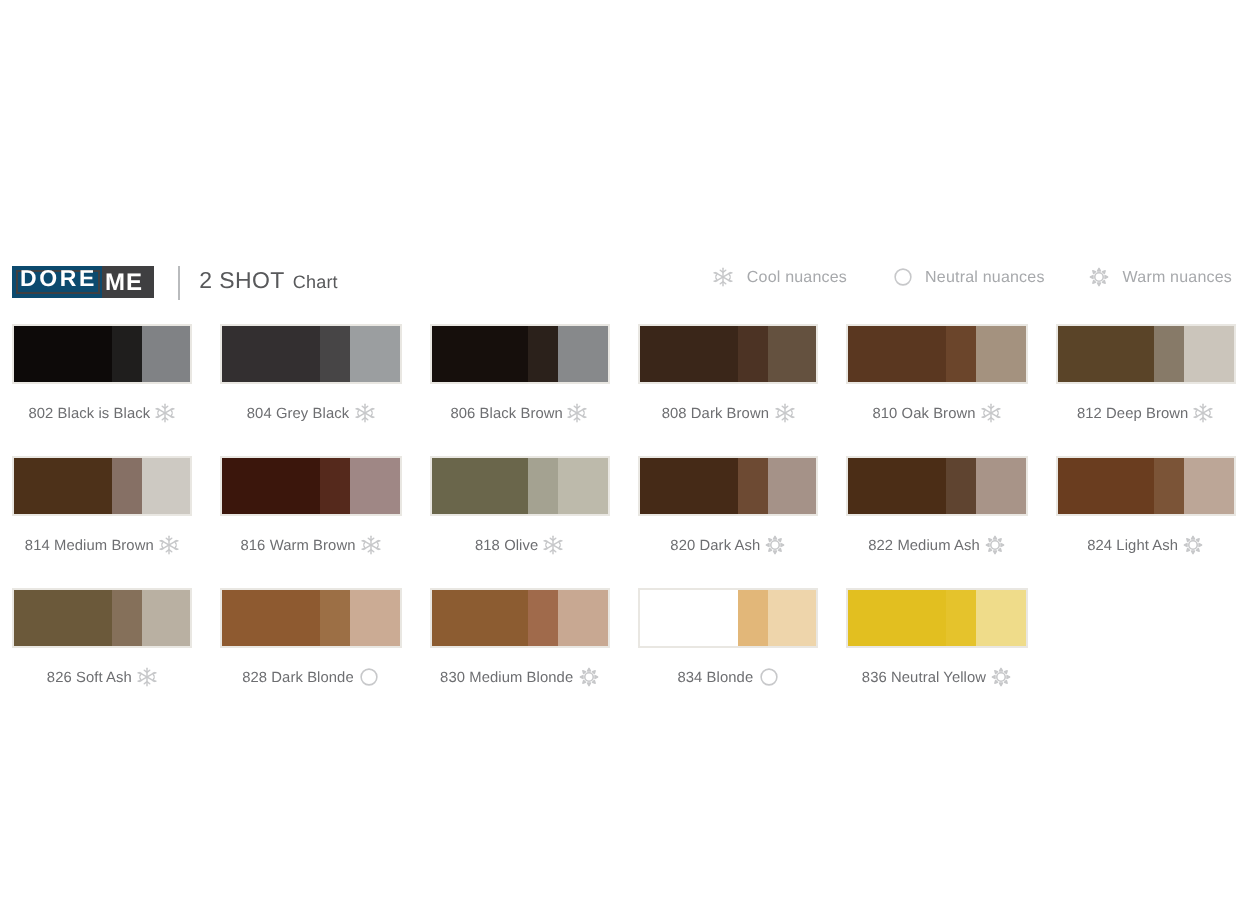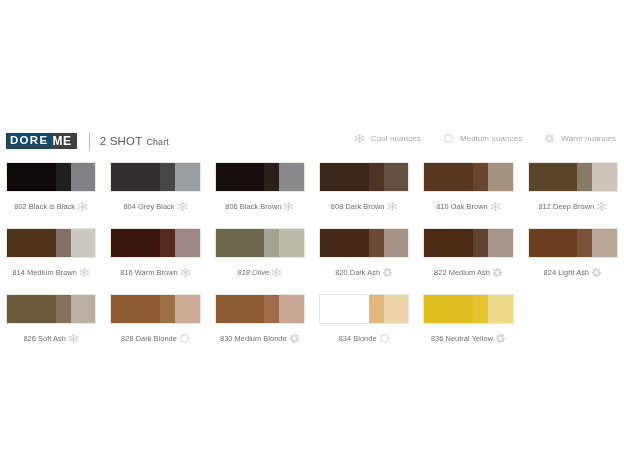--- a/index.html
+++ b/index.html
@@ -232,21 +232,21 @@
       </span>
       <span>Cool nuances</span>
     </div>
 
     <div class="legend-item">
       <span class="legend-icon">
         <svg viewBox="0 0 24 24" width="11" height="11" fill="none" stroke="#c7c8ca" stroke-width="1.7">
           <circle cx="12" cy="12" r="8.6"></circle>
         </svg>
       </span>
-      <span>Medium nuances</span>
+      <span>Neutral nuances</span>
     </div>
 
     <div class="legend-item">
       <span class="legend-icon">
         <svg viewBox="0 0 24 24" width="11" height="11" fill="none" stroke="#c7c8ca" stroke-width="1.7" stroke-linejoin="round">
           <circle cx="12" cy="12" r="4.6"></circle>
           <path d="M12 2.6 L13.5 5.4 L10.5 5.4 Z"></path>
           <path d="M12 21.4 L13.5 18.6 L10.5 18.6 Z"></path>
           <path d="M2.6 12 L5.4 10.5 L5.4 13.5 Z"></path>
           <path d="M21.4 12 L18.6 10.5 L18.6 13.5 Z"></path>
@@ -446,21 +446,21 @@
           </span>
         </div>
       </div>
       <div class="cell">
         <div class="swatch" style="border-color: rgb(233, 231, 226);">
           <div class="band band-1" style="background: rgb(106, 102, 75);"></div>
           <div class="band band-2" style="background: rgb(164, 162, 145);"></div>
           <div class="band band-3" style="background: rgb(189, 186, 171);"></div>
         </div>
         <div class="cell-label">
-          <span class="cell-name" style="color: rgb(109, 110, 113); font-style: italic;">818 Olive</span>
+          <span class="cell-name" style="color: rgb(109, 110, 113);">818 Olive</span>
           <span class="cell-icon">
             <svg viewBox="0 0 24 24" width="11" height="11" fill="none" stroke="#c7c8ca" stroke-linecap="round" stroke-linejoin="round" stroke-width="1.6">
               <line x1="12" y1="2.5" x2="12" y2="21.5"></line>
               <line x1="3.8" y1="7.2" x2="20.2" y2="16.8"></line>
               <line x1="3.8" y1="16.8" x2="20.2" y2="7.2"></line>
               <polyline points="9,4.6 12,7 15,4.6"></polyline>
               <polyline points="9,19.4 12,17 15,19.4"></polyline>
               <polyline points="4.2,11.2 5.6,8.1 2.3,7.4"></polyline>
               <polyline points="19.8,12.8 18.4,15.9 21.7,16.6"></polyline>
               <polyline points="2.3,16.6 5.6,15.9 4.2,12.8"></polyline>

